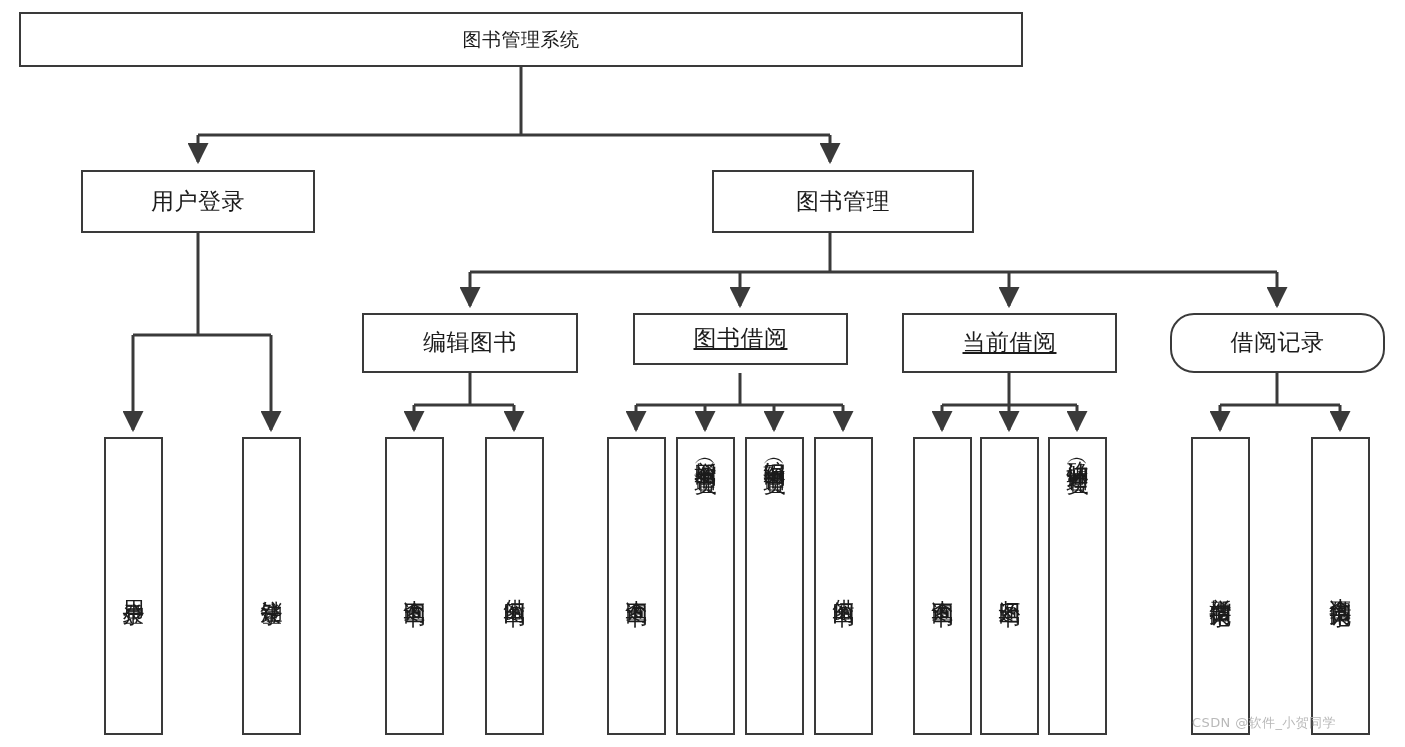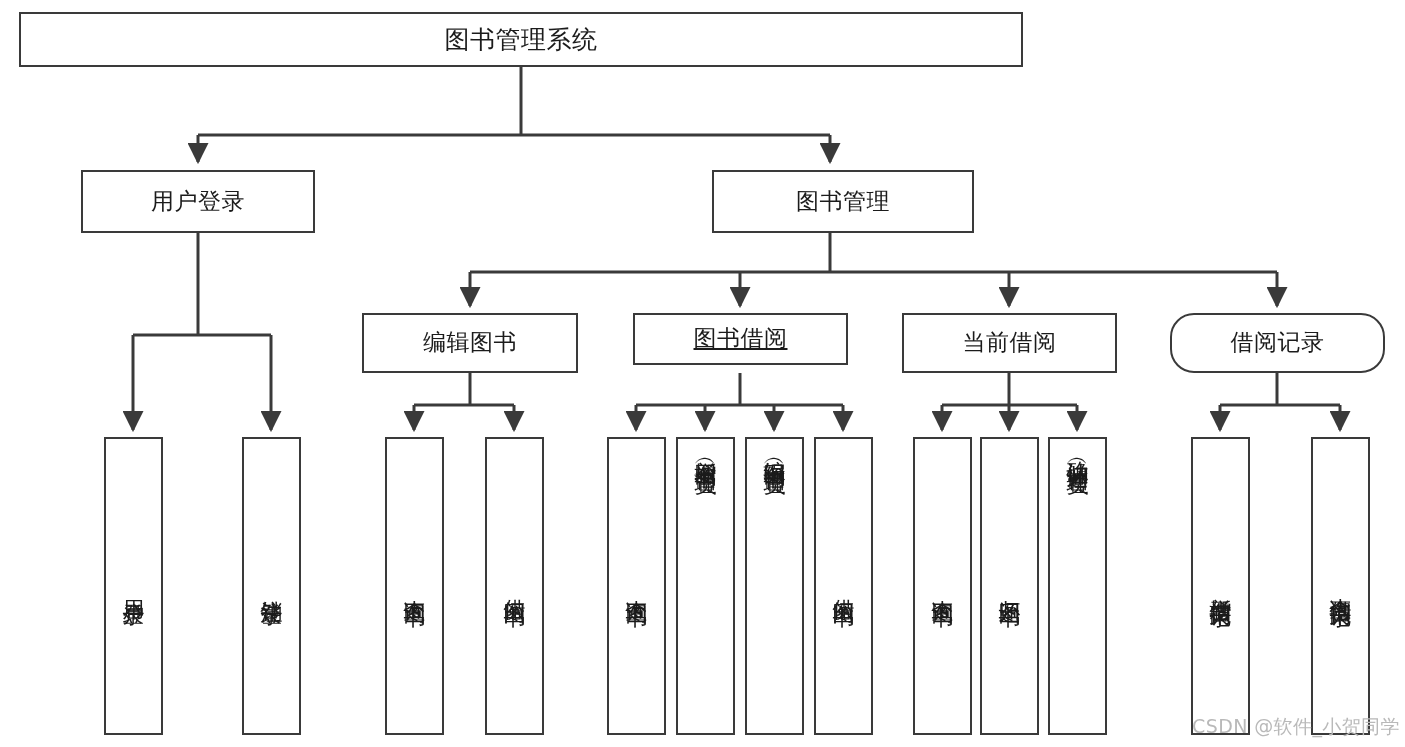--- a/index.html
+++ b/index.html
@@ -41,21 +41,21 @@
     text-align: center;
     line-height: 1.18;
     white-space: nowrap;
   }
   
   .node.horiz .node-label {
     font-size: 23px;
     letter-spacing: 0.5px;
   }
   .node.root .node-label {
-    font-size: 25px;
+    font-size: 19px;
   }
   
   .node.vert {
     align-items: flex-start;
     justify-content: center;
     padding-top: 4px;
   }
   .node.vert .node-label {
     writing-mode: vertical-rl;
     text-orientation: upright;
@@ -65,21 +65,21 @@
     white-space: nowrap;
   }
   .node.vert.centerv {
     align-items: center;
     padding-top: 0;
   }
   .watermark {
     position: absolute;
     left: 1192px;
     top: 714px;
-    font-size: 19px;
+    font-size: 13px;
     color: #b9b9b9;
     white-space: nowrap;
     letter-spacing: 0.4px;
     text-align: center;
   }
 </style>
 </head>
 <body>
 
 <div id="canvas">
@@ -147,21 +147,21 @@
   </div>
 
   <div class="node horiz" style="left:362px; top:313px; width:216px; height:60px;">
     <span class="node-label">编辑图书</span>
   </div>
 
   <div class="node horiz" style="left:633px; top:313px; width:215px; height:52px;text-decoration:underline;">
     <span class="node-label">图书借阅</span>
   </div>
 
-  <div class="node horiz" style="left:902px; top:313px; width:215px; height:60px;">
+  <div class="node horiz" style="left:902px; top:313px; width:215px; height:60px;text-decoration:underline;">
     <span class="node-label">当前借阅</span>
   </div>
 
   <div class="node horiz" style="left:1170px; top:313px; width:215px; height:60px;border-radius:24px;">
     <span class="node-label">借阅记录</span>
   </div>
 
   <div class="node vert centerv" style="left:104px; top:437px; width:59px; height:298px;">
     <span class="node-label">用户登录</span>
   </div>

